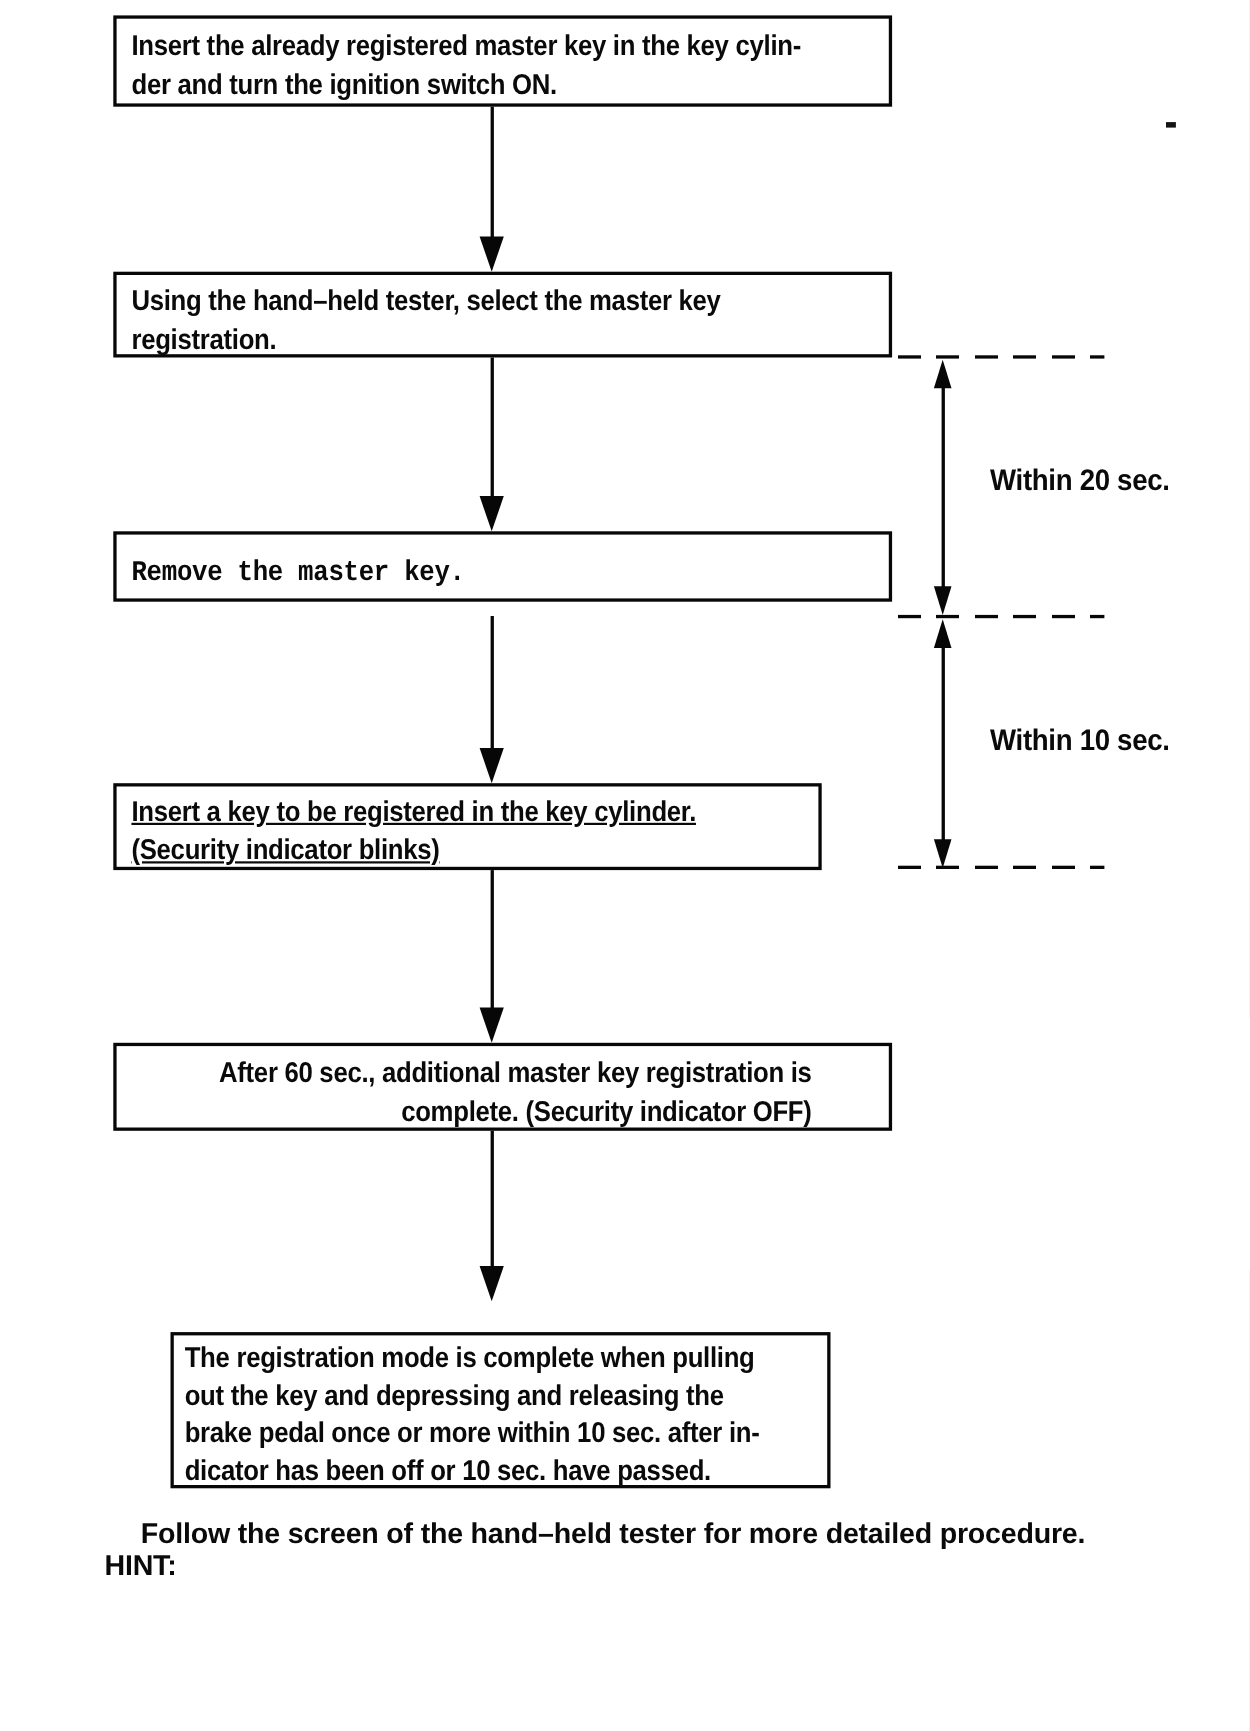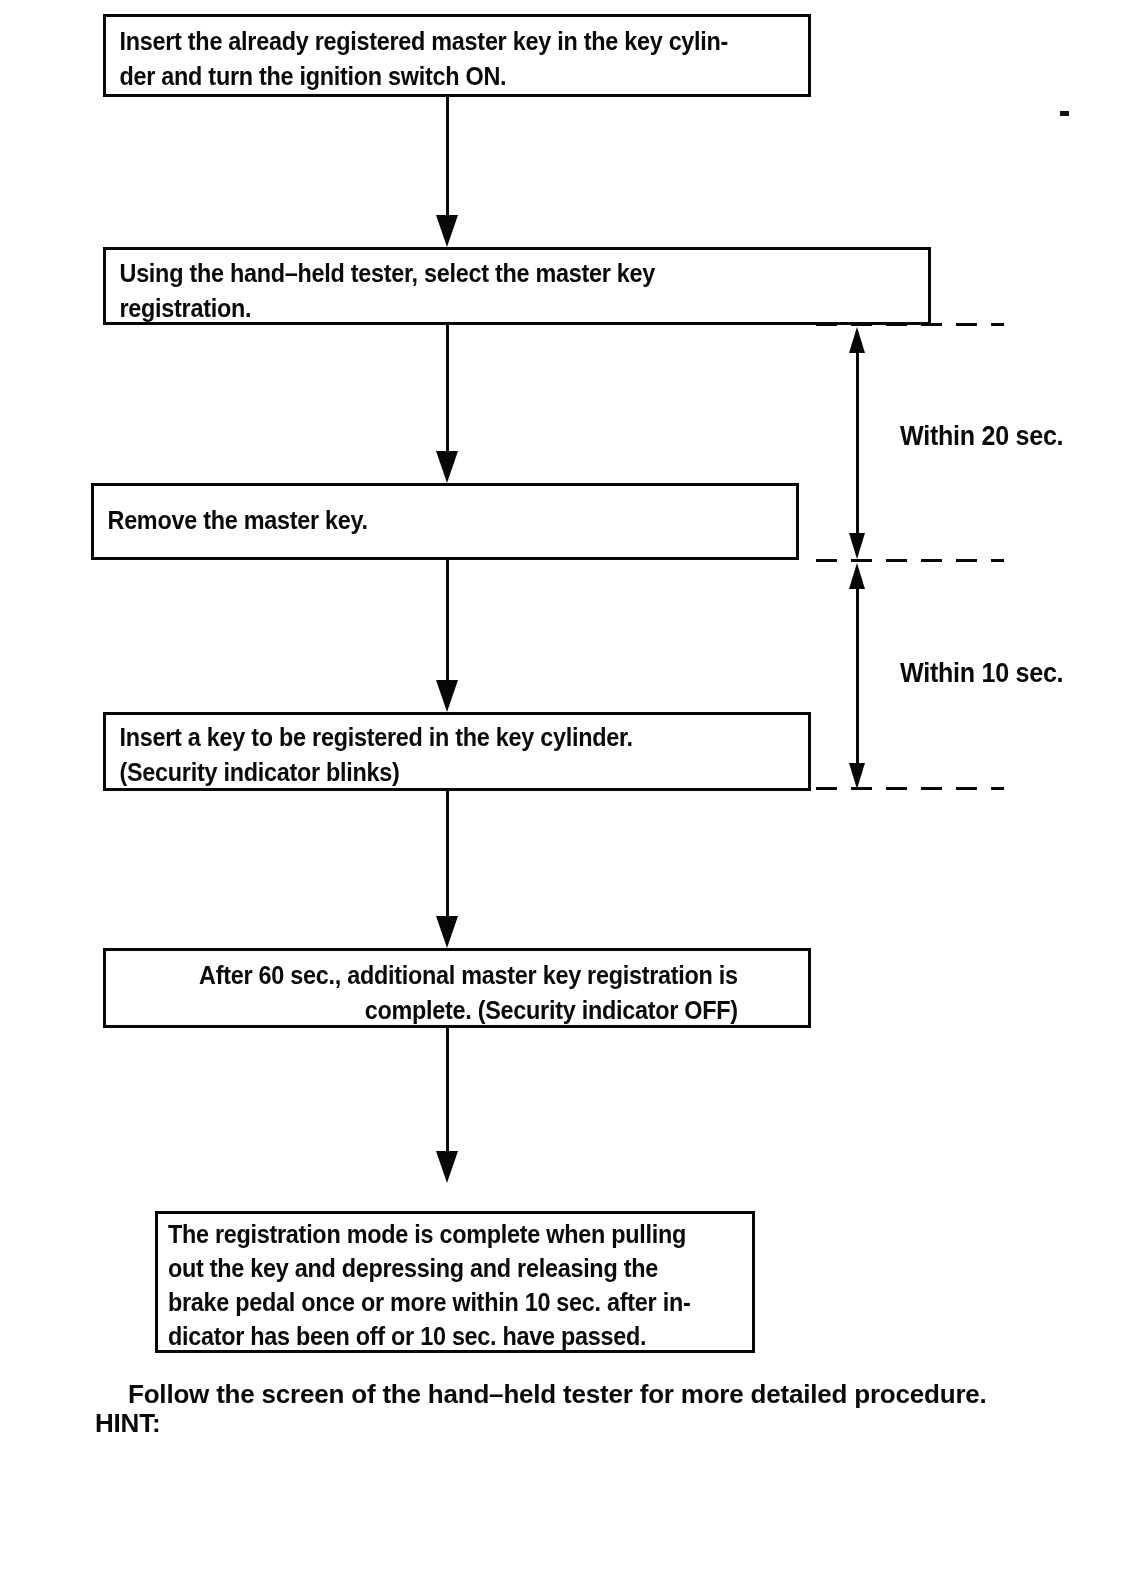--- a/index.html
+++ b/index.html
@@ -13,25 +13,25 @@
     border:3px solid #070707; background:#ffffff;
   }
   .btxt {
     font-weight:bold; font-size:26px; line-height:35px;
     letter-spacing:-0.3px; white-space:pre;
     transform:scaleX(0.9); transform-origin:0 0; color:#0a0a0a;
     padding-left:15px;
   }
   #box1 { left:103px; top:14px;  width:708px; height:83px; }
   #box1 .btxt { padding-top:7px; }
-  #box2 { left:103px; top:247px; width:828px; height:78px; }
+  #box2 { left:103px; top:247px; width:708px; height:78px; }
   #box2 .btxt { padding-top:6px; }
-  #box3 { left:91px; top:483px; width:708px; height:77px; }
+  #box3 { left:103px; top:483px; width:708px; height:64px;font-family:Liberation Mono, monospace; }
   #box3 .btxt { padding-top:17px; }
-  #box4 { left:103px; top:712px; width:708px; height:79px; }
+  #box4 { left:103px; top:712px; width:644px; height:79px;text-decoration:underline; }
   #box4 .btxt { padding-top:5px; }
   #box5 { left:103px; top:948px; width:708px; height:80px;text-align:right; }
   #box5 .btxt { padding-top:7px; }
   #box6 { left:155px; top:1183px; width:600px; height:142px;margin-top:28px; }
   #box6 .btxt { padding-top:3px; padding-left:11px; line-height:34px; }
 
   .flow-arrow { position:absolute; width:24px; }
   .flow-arrow .shaft {
     position:absolute; left:50%; margin-left:-1.5px; width:3px;
     top:0; bottom:28px; background:#070707;

